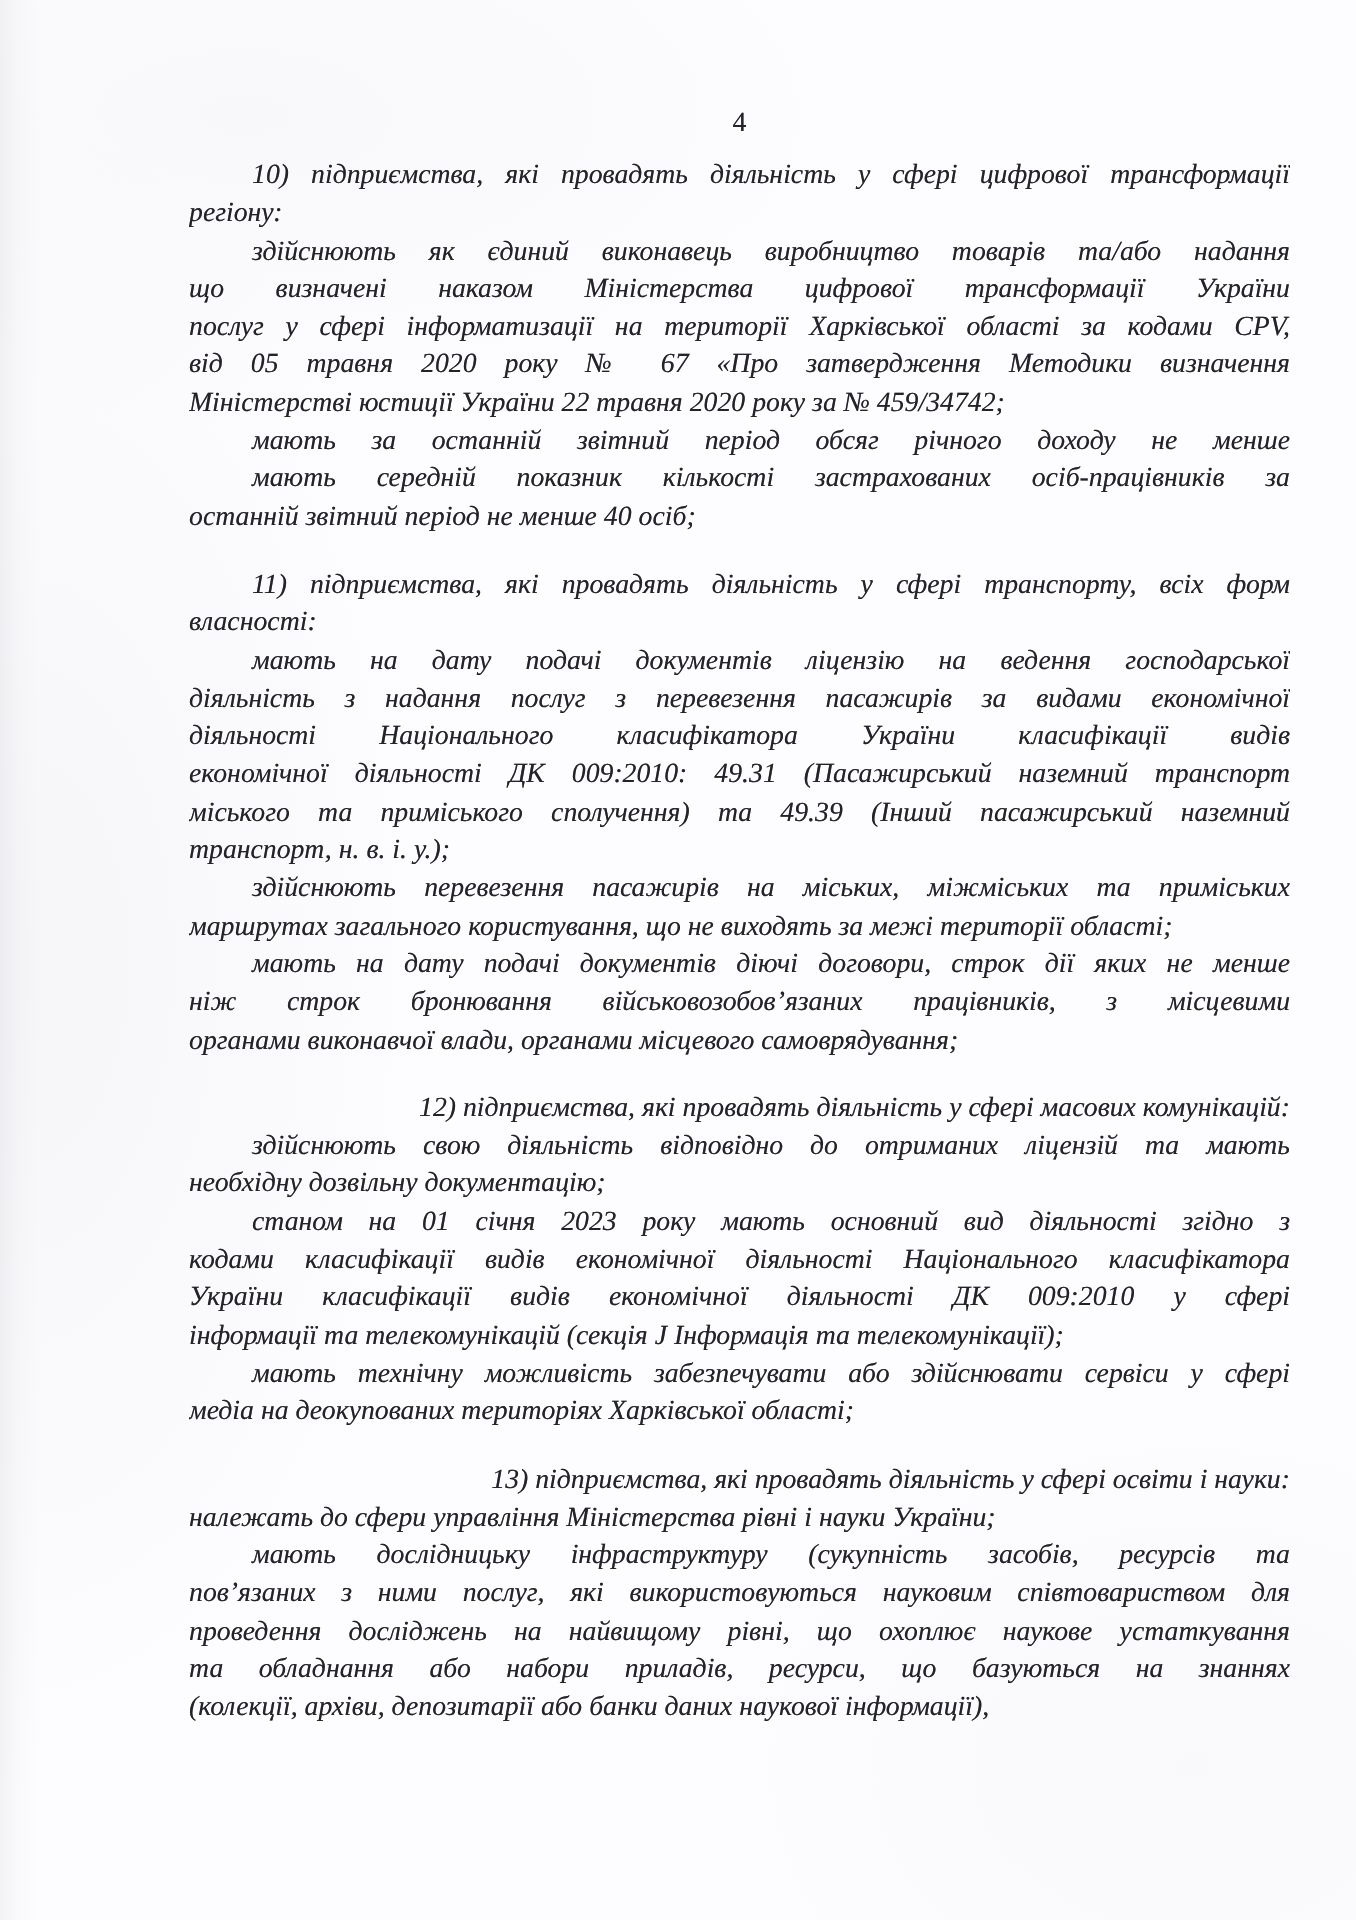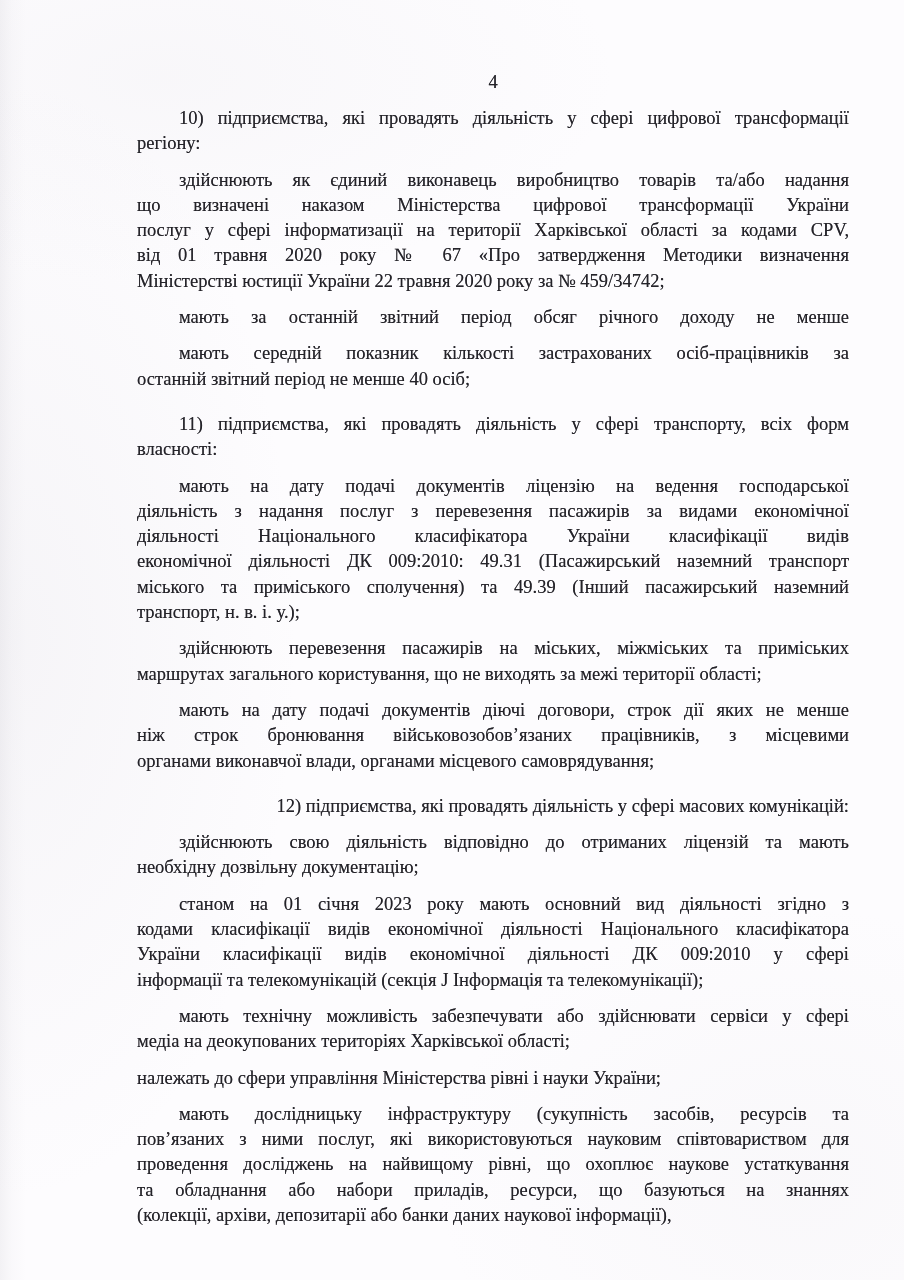--- a/index.html
+++ b/index.html
@@ -34,21 +34,22 @@
   }
   .page-number {
     margin-top: 70px;
     margin-bottom: 10px;
     text-align: center;
     font-size: 18.5px;
     line-height: 25px;
     text-shadow: 0 0 0.4px rgba(36,35,41,0.6);
   }
   .paragraph {
-    margin: 11px;
+    margin: 0;
+    font-style: italic;
   }
   .paragraph.gap {
     margin-top: 20px;
   }
   .line {
     font-size: 18.5px;
     line-height: 25.3px;
     height: 25.3px;
     overflow: hidden;
     text-shadow: 0 0 0.4px rgba(36,35,41,0.6);
@@ -73,21 +74,21 @@
     <div class="page-number">4</div>
     <div id="paragraphs">
         <div class="paragraph">
           <div class="line first just">10) підприємства, які провадять діяльність у сфері цифрової трансформації</div>
           <div class="line last">регіону:</div>
         </div>
         <div class="paragraph">
           <div class="line first just">здійснюють як єдиний виконавець виробництво товарів та/або надання</div>
           <div class="line just">що визначені наказом Міністерства цифрової трансформації України</div>
           <div class="line just">послуг у сфері інформатизації на території Харківської області за кодами CPV,</div>
-          <div class="line just">від 01 травня 2020 року № 67 «Про затвердження Методики визначення</div>
+          <div class="line just">від 05 травня 2020 року № 67 «Про затвердження Методики визначення</div>
           <div class="line last">Міністерстві юстиції України 22 травня 2020 року за № 459/34742;</div>
         </div>
         <div class="paragraph">
           <div class="line first just">мають за останній звітний період обсяг річного доходу не менше</div>
         </div>
         <div class="paragraph">
           <div class="line first just">мають середній показник кількості застрахованих осіб-працівників за</div>
           <div class="line last">останній звітний період не менше 40 осіб;</div>
         </div>
         <div class="paragraph gap">
@@ -121,20 +122,23 @@
         <div class="paragraph">
           <div class="line first just">станом на 01 січня 2023 року мають основний вид діяльності згідно з</div>
           <div class="line just">кодами класифікації видів економічної діяльності Національного класифікатора</div>
           <div class="line just">України класифікації видів економічної діяльності ДК 009:2010 у сфері</div>
           <div class="line last">інформації та телекомунікацій (секція J Інформація та телекомунікації);</div>
         </div>
         <div class="paragraph">
           <div class="line first just">мають технічну можливість забезпечувати або здійснювати сервіси у сфері</div>
           <div class="line last">медіа на деокупованих територіях Харківської області;</div>
         </div>
+        <div class="paragraph gap">
+          <div class="line first last">13) підприємства, які провадять діяльність у сфері освіти і науки:</div>
+        </div>
         <div class="paragraph">
           <div class="line last">належать до сфери управління Міністерства рівні і науки України;</div>
         </div>
         <div class="paragraph">
           <div class="line first just">мають дослідницьку інфраструктуру (сукупність засобів, ресурсів та</div>
           <div class="line just">пов’язаних з ними послуг, які використовуються науковим співтовариством для</div>
           <div class="line just">проведення досліджень на найвищому рівні, що охоплює наукове устаткування</div>
           <div class="line just">та обладнання або набори приладів, ресурси, що базуються на знаннях</div>
           <div class="line last">(колекції, архіви, депозитарії або банки даних наукової інформації),</div>
         </div>

